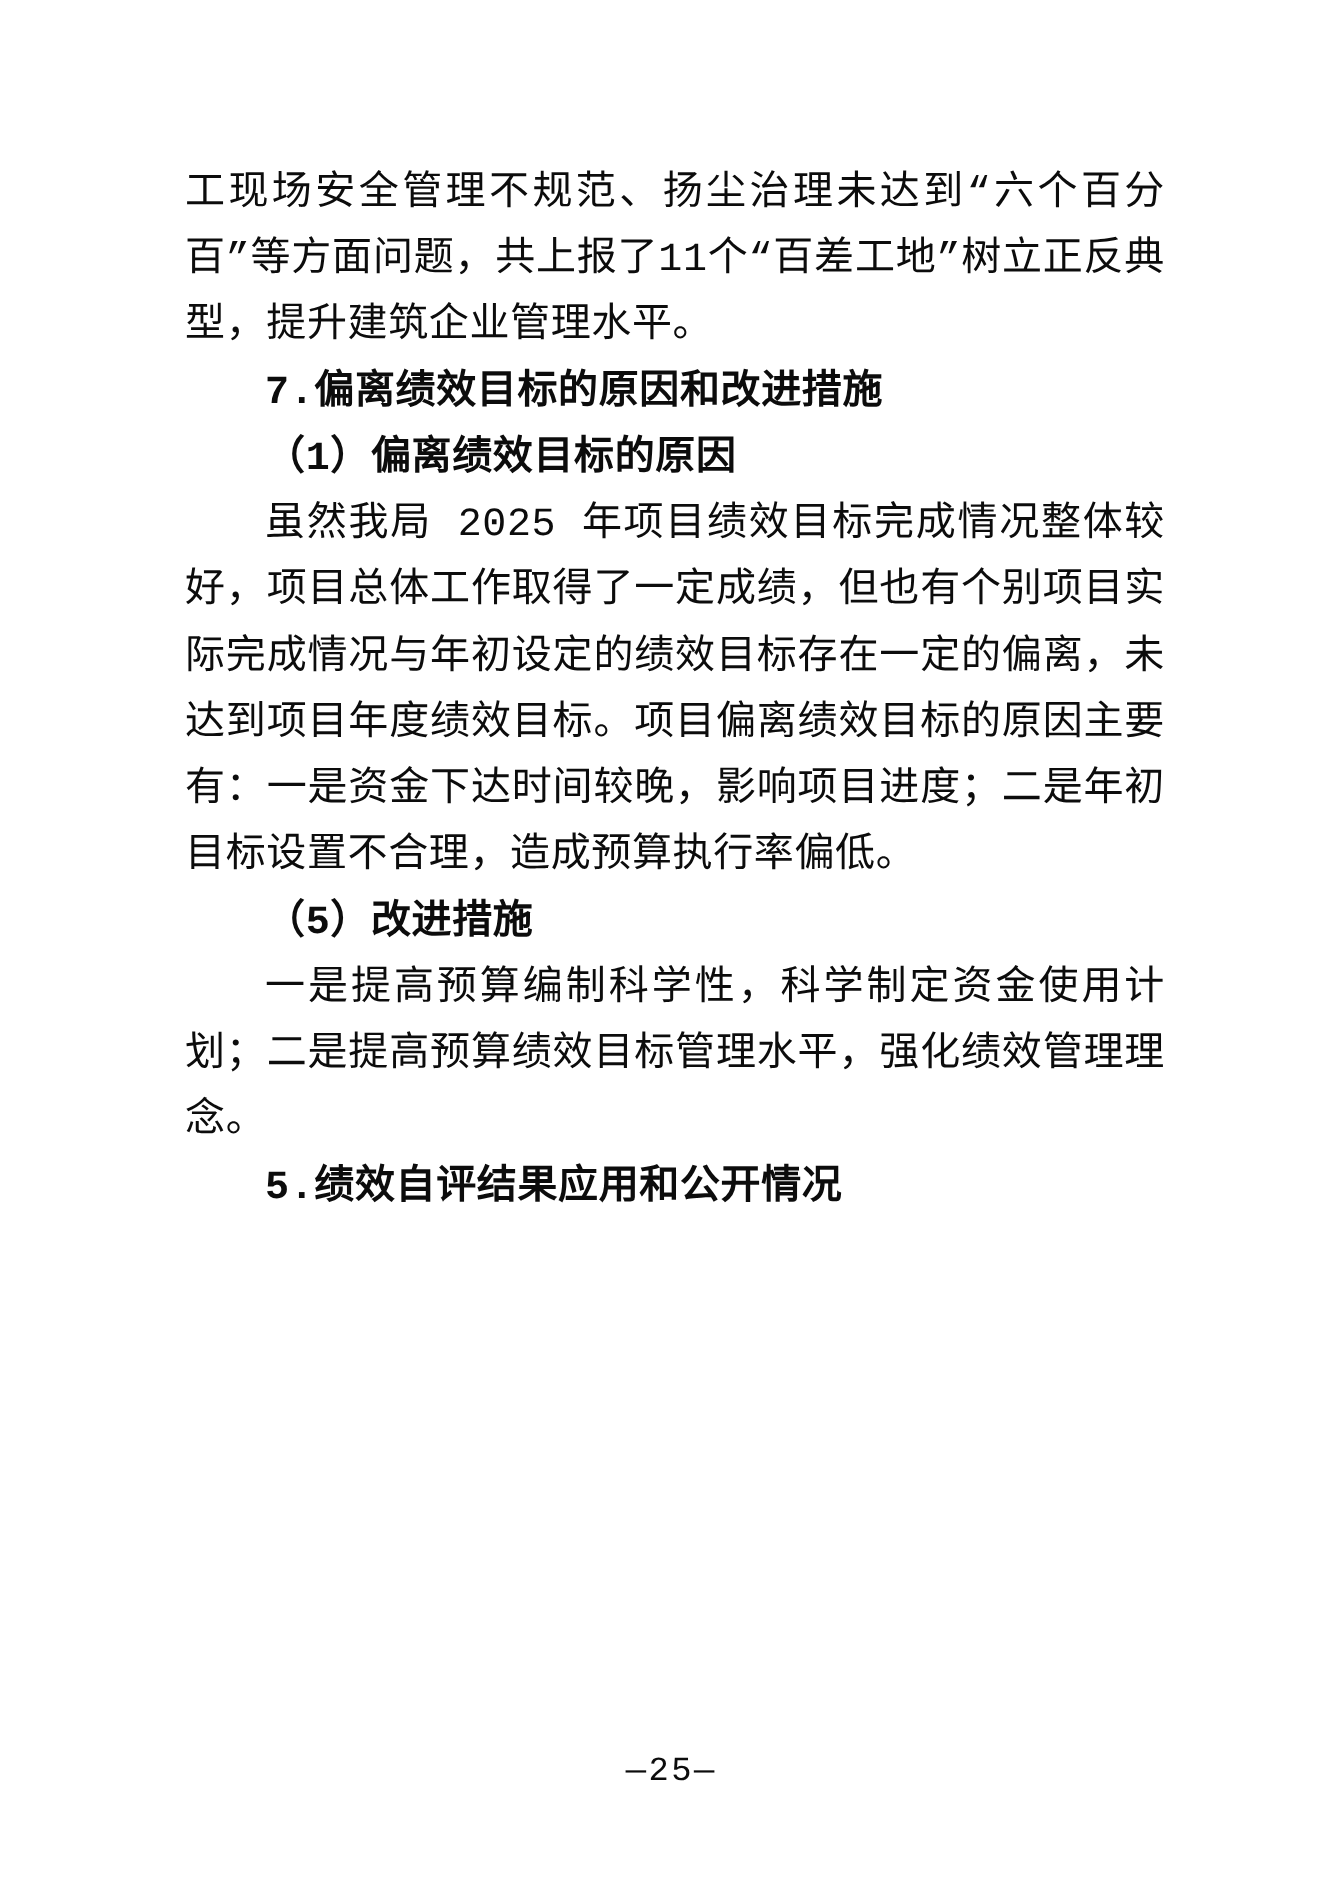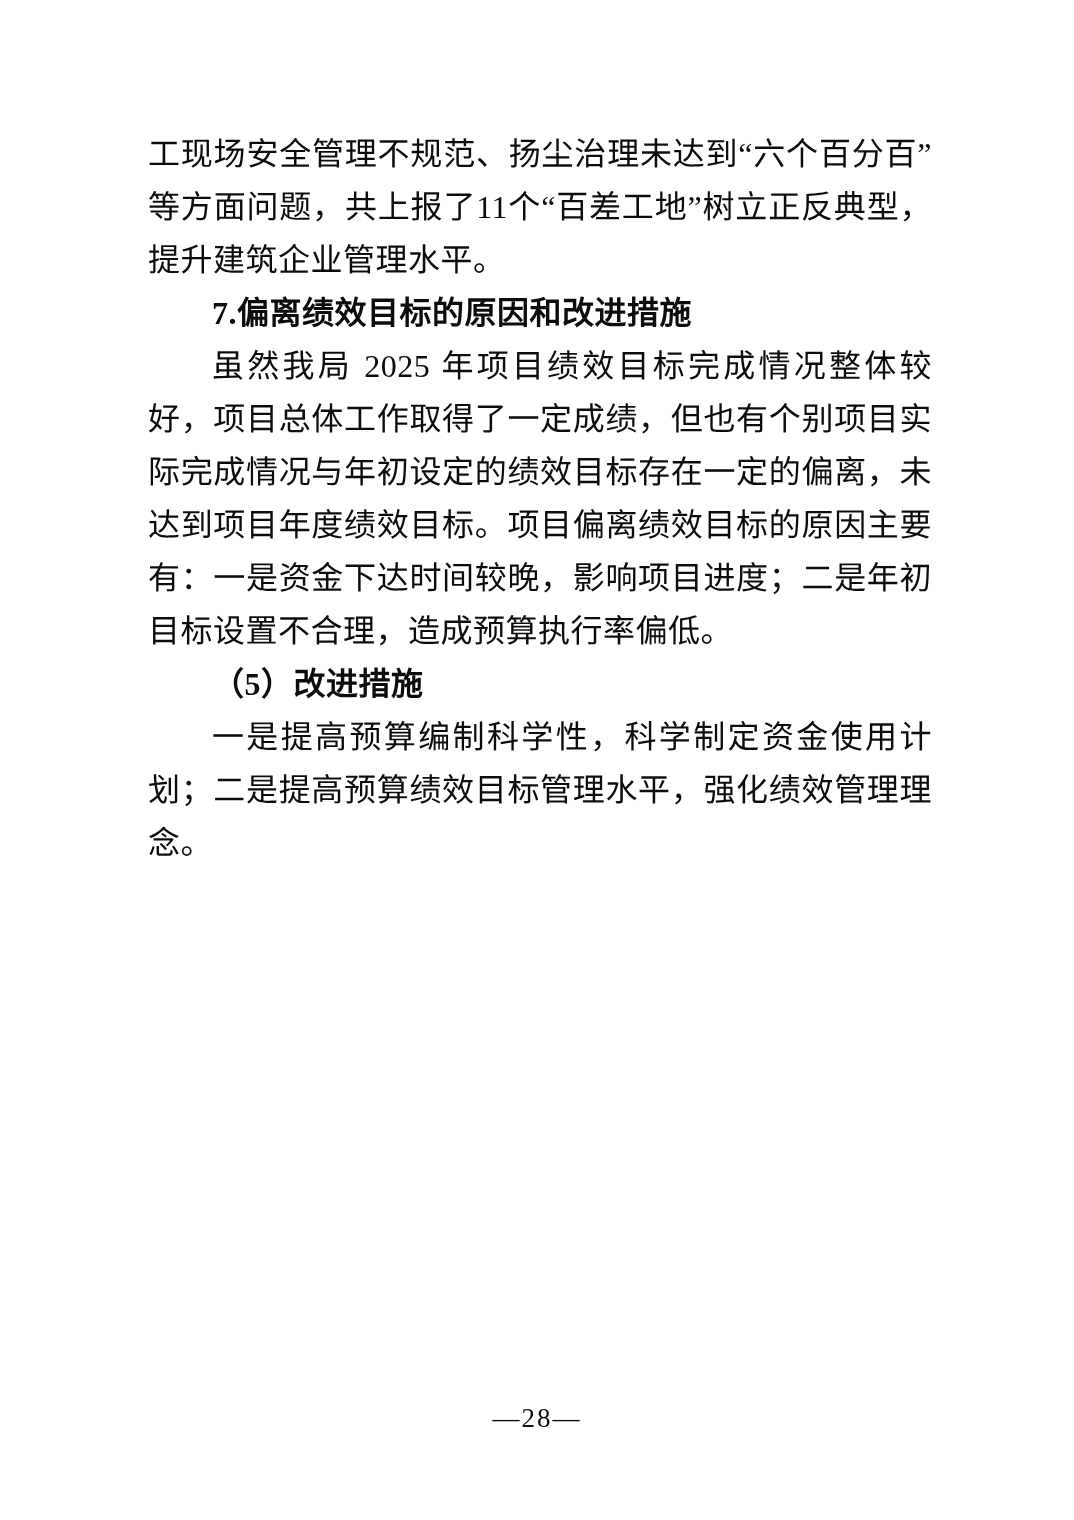--- a/index.html
+++ b/index.html
@@ -6,21 +6,21 @@
     margin: 0;
     padding: 0;
     background: #ffffff;
   }
   .doc-page {
     position: relative;
     width: 1074px;
     height: 1520px;
     background: #ffffff;
     color: #0c0c0c;
-    font-family: Liberation Serif, serif;
+    font-family: Liberation Mono, monospace;
     overflow: hidden;
   }
   .doc-content {
     position: absolute;
     left: 148px;
     top: 128px;
     width: 784px;
     font-size: 32px;
     line-height: 53px;
     text-align: justify;
@@ -50,18 +50,20 @@
     color: #0c0c0c;
   }
 </style>
 </head>
 <body>
 
 <div class="doc-page">
   <div class="doc-content">
     <p class="block-paragraph-cont">工现场安全管理不规范、扬尘治理未达到“六个百分百”等方面问题，共上报了11个“百差工地”树立正反典型，提升建筑企业管理水平。</p>
     <p class="block-heading">7.偏离绩效目标的原因和改进措施</p>
+    <p class="block-heading">（1）偏离绩效目标的原因</p>
     <p class="block-paragraph">虽然我局 2025 年项目绩效目标完成情况整体较好，项目总体工作取得了一定成绩，但也有个别项目实际完成情况与年初设定的绩效目标存在一定的偏离，未达到项目年度绩效目标。项目偏离绩效目标的原因主要有：一是资金下达时间较晚，影响项目进度；二是年初目标设置不合理，造成预算执行率偏低。</p>
     <p class="block-heading">（5）改进措施</p>
     <p class="block-paragraph">一是提高预算编制科学性，科学制定资金使用计划；二是提高预算绩效目标管理水平，强化绩效管理理念。</p>
+    <p class="block-heading">5.绩效自评结果应用和公开情况</p>
   </div>
-  <div class="page-footer">—28—</div>
+  <div class="page-footer">—25—</div>
 </div>
 
 </body></html>

